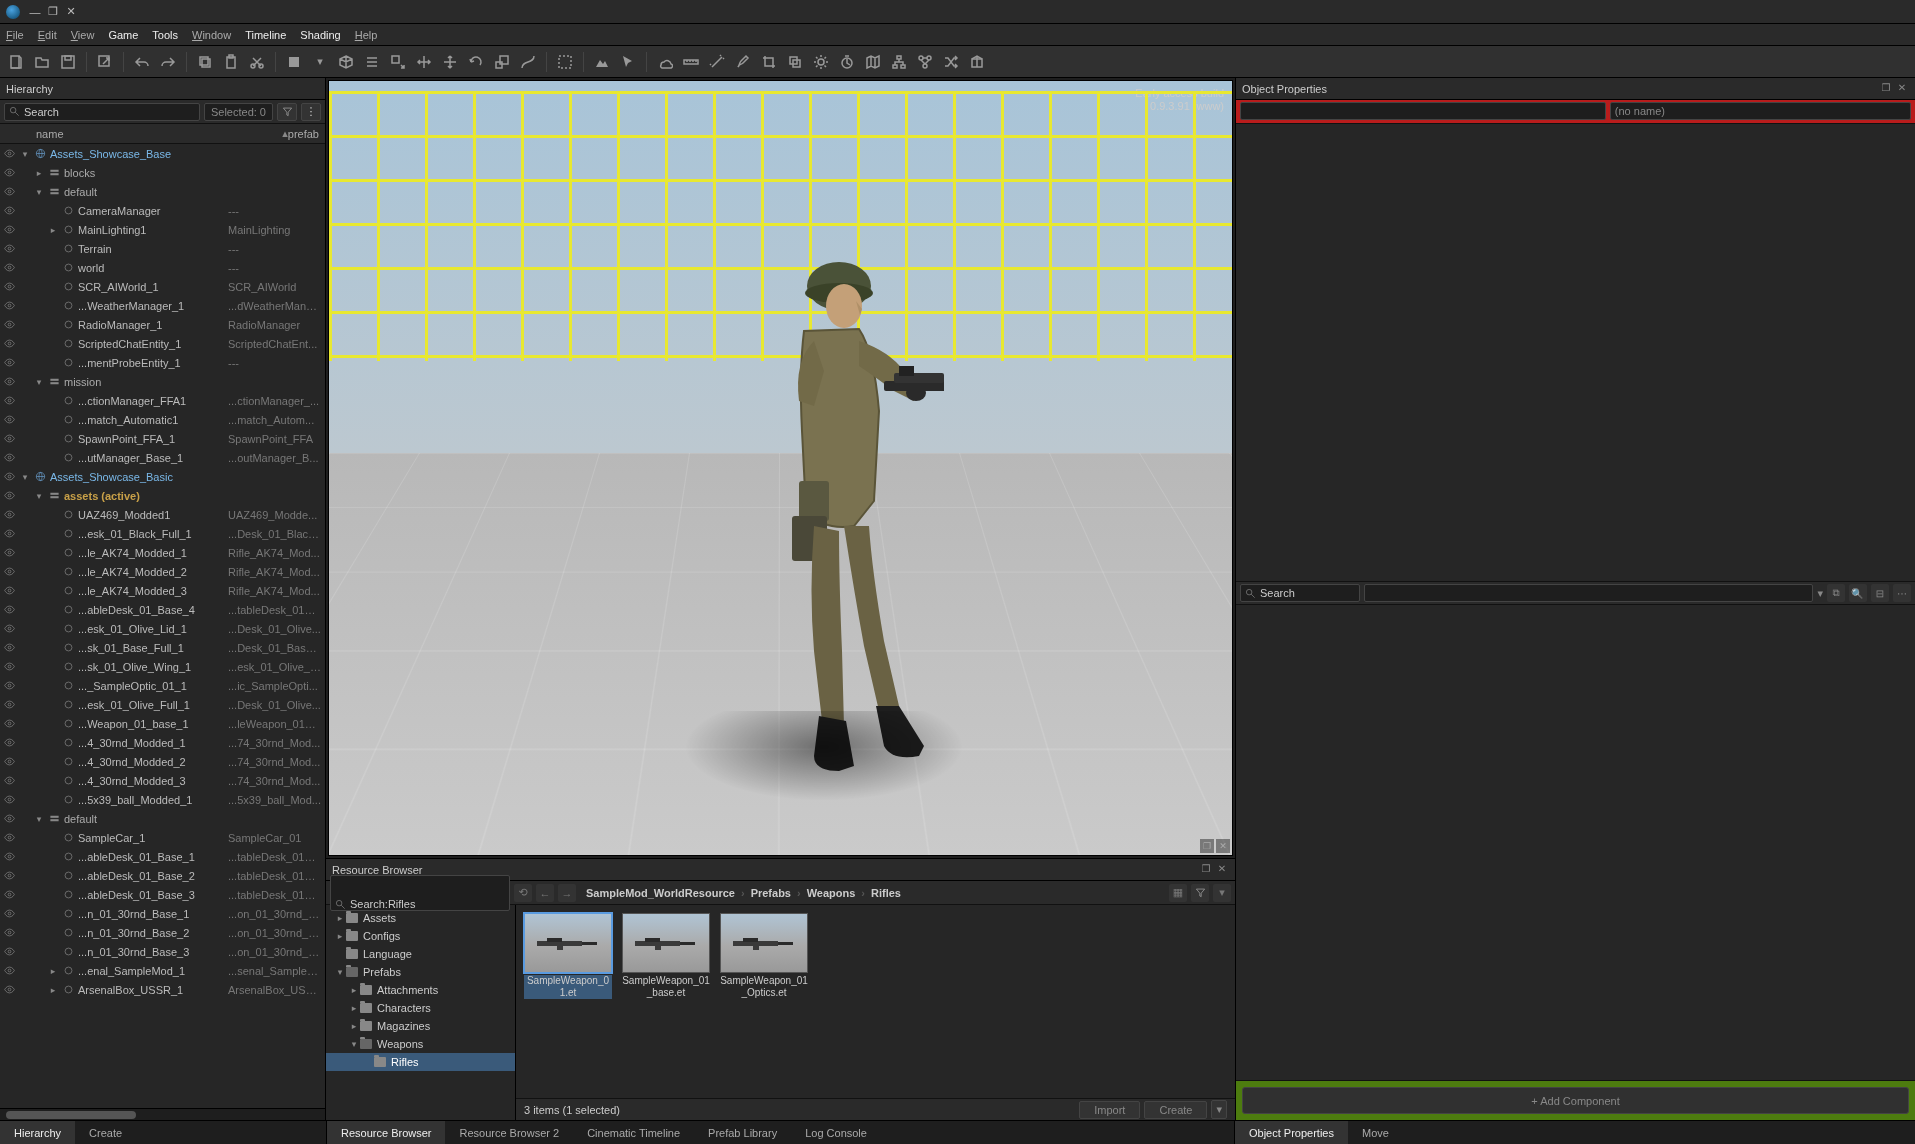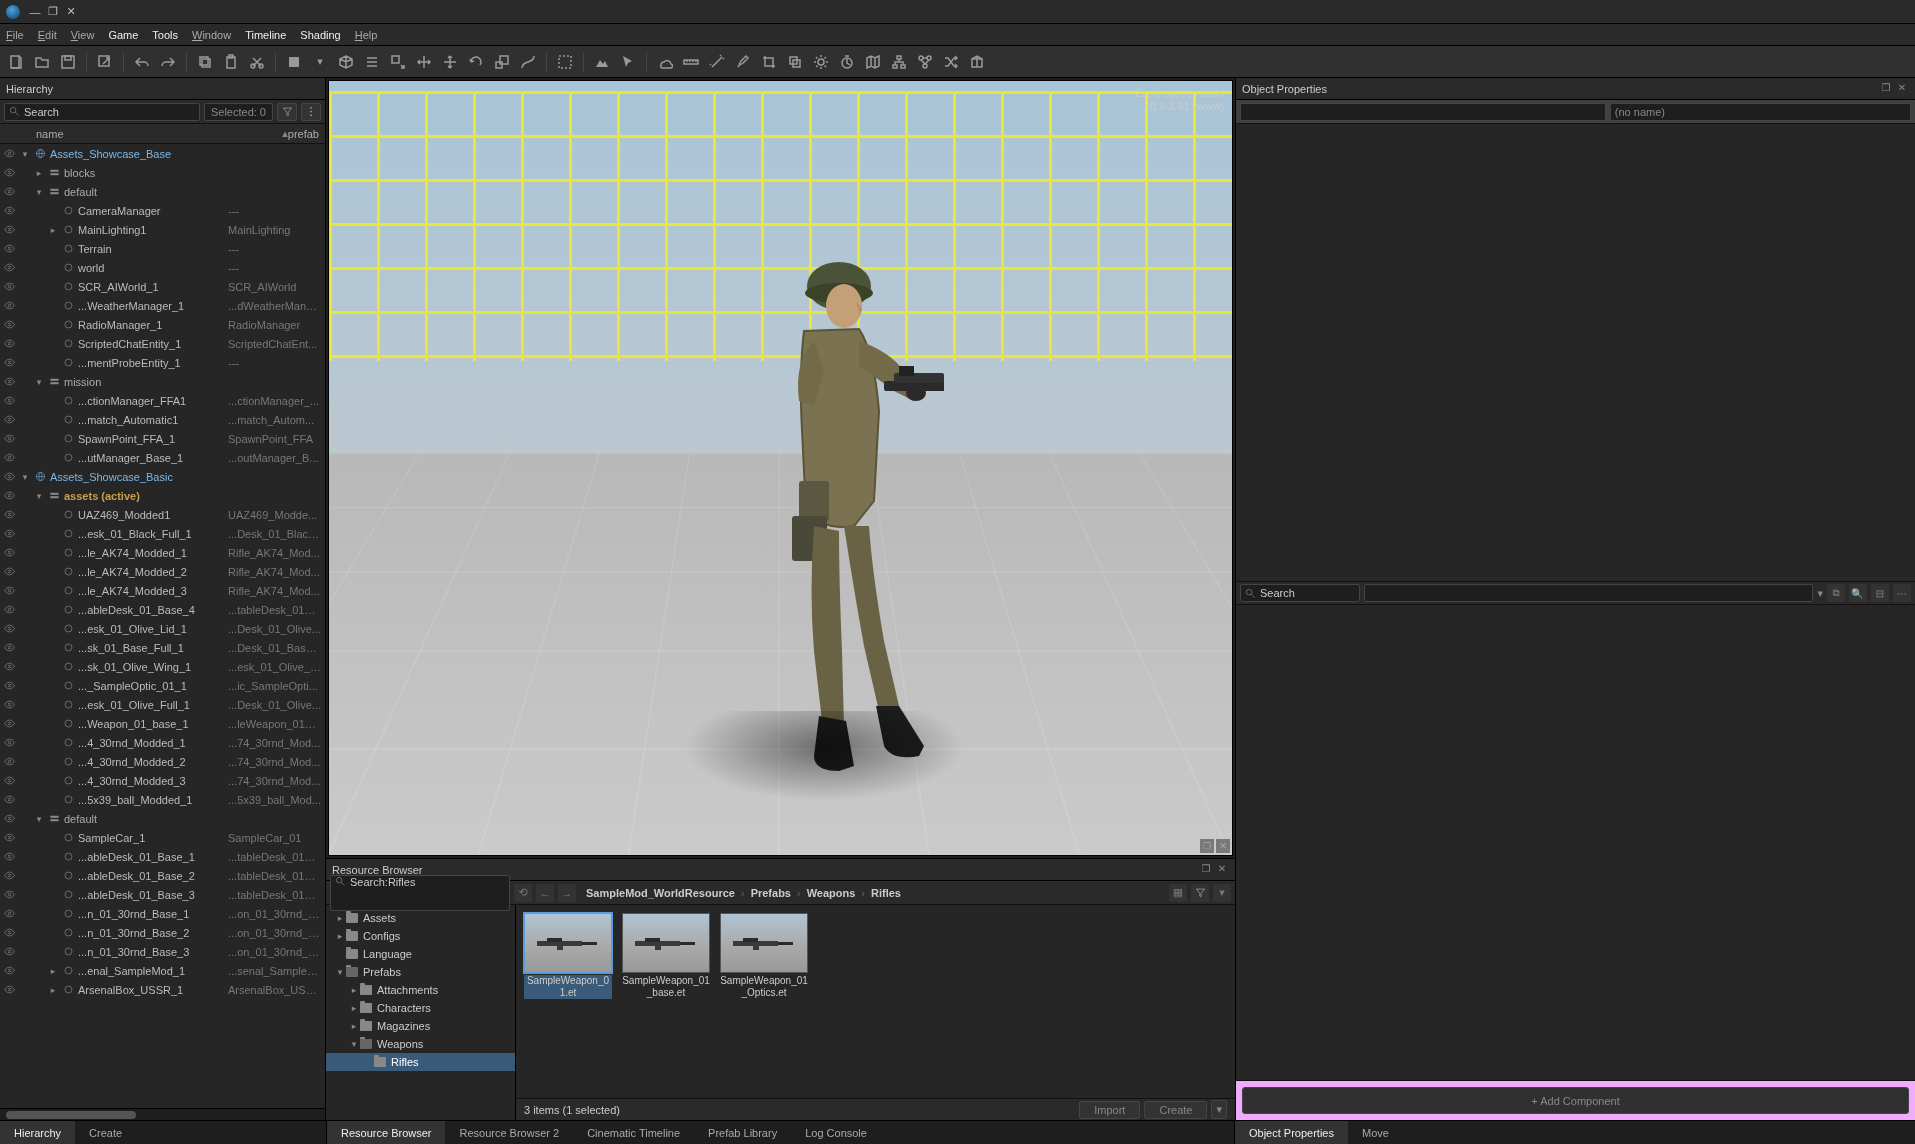--- a/index.html
+++ b/index.html
@@ -60,21 +60,21 @@
 .floor-grid { position:absolute; left:0; top:48%; width:100%; height:52%; background:
   repeating-linear-gradient(to right, rgba(255,255,255,0.15) 0 1px, transparent 1px 90px),
   repeating-linear-gradient(to bottom, rgba(255,255,255,0.15) 0 1px, transparent 1px 70px);
   transform:perspective(600px) rotateX(45deg); transform-origin:top center;}
 
 .soldier { position:absolute; left:46%; top:22%; width:200px; height:530px; }
 .shadow { position:absolute; bottom:-20px; left:-60px; width:280px; height:90px; background:radial-gradient(ellipse at 50% 40%, rgba(0,0,0,0.45) 0%, rgba(0,0,0,0) 70%);}
 
 .rb { height:262px; background:#262626; display:flex; flex-direction:column; border-top:1px solid #000;}
 .rb-tools { height:24px; background:#2a2a2a; display:flex; align-items:center; padding:2px 4px; gap:4px; border-bottom:1px solid #111;}
-.rb-tools .srch { width:180px; background:#1e1e1e; border:1px solid #444; height:36px; display:flex; align-items:flex-start; padding:0 4px; color:#aaa; border-radius:2px;}
+.rb-tools .srch { width:180px; background:#1e1e1e; border:1px solid #444; height:36px; display:flex; align-items:flex-end; padding:0 4px; color:#aaa; border-radius:2px;}
 .rb-tools .srch svg { width:11px; height:11px; stroke:#888; fill:none; margin-right:4px;}
 .rb-tools .rbtn { width:18px; height:18px; background:#333; display:flex; align-items:center; justify-content:center; border-radius:2px; color:#777; cursor:pointer;}
 .rb-tools .crumb { display:flex; align-items:center; gap:6px; color:#666; margin-left:6px;}
 .rb-tools .crumb span { cursor:pointer;font-weight:bold;}
 .rb-tools .crumb .sep { color:#555;}
 .rb-tools .spacer { flex:1;}
 .rb-body { flex:1; display:flex; overflow:hidden;}
 .rb-tree { width:190px; border-right:1px solid #000; overflow:auto; padding:4px 0;}
 .rb-trow { height:18px; display:flex; align-items:center; padding:0 4px; color:#bbb; cursor:pointer;}
 .rb-trow .tw { width:12px; font-size:9px; text-align:center; color:#888;}
@@ -89,33 +89,33 @@
 .rb-item .thumb { width:88px; height:60px; background:linear-gradient(to bottom,#b0c4d4 0%,#aaa 55%,#999 100%); border:1px solid #555; position:relative;}
 .rb-item.sel .thumb { border:1px solid #5a9be0; box-shadow:0 0 0 1px #5a9be0;}
 .rb-item .thumb .gun { position:absolute; left:12px; top:24px; width:60px; height:12px;}
 .rb-item .lbl { text-align:center; color:#ccc; margin-top:2px; font-size:10px; line-height:1.2; word-break:break-all;}
 .rb-item.sel .lbl { background:#3a5a7a; }
 .rb-status { height:22px; background:#2a2a2a; display:flex; align-items:center; padding:0 8px; border-top:1px solid #111;}
 .rb-status .spacer { flex:1;}
 .rb-status .btn { padding:2px 14px; background:#333; border:1px solid #444; color:#888; margin-left:4px; border-radius:2px; cursor:pointer;}
 
 .props { width:680px; background:#262626; display:flex; flex-direction:column; border-left:1px solid #000;}
-.props-row { height:24px; display:flex; align-items:center; padding:2px 4px; gap:4px; background:#404040; border-bottom:1px solid #111;}
+.props-row { height:24px; display:flex; align-items:flex-start; padding:2px 4px; gap:4px; background:#b91c1c; border-bottom:1px solid #111;}
 .props-row .fld { flex:1; background:#1e1e1e; border:1px solid #444; height:18px; padding:0 4px; color:#888; display:flex; align-items:center; border-radius:2px;}
 .props-filter { height:24px; display:flex; align-items:center; padding:2px 4px; background:#2a2a2a; border-bottom:1px solid #111;}
 .props-filter .srch { flex:1; background:#1e1e1e; border:1px solid #444; height:18px; display:flex; align-items:center; padding:0 4px; color:#888; border-radius:2px;}
 .props-filter .srch svg{ width:11px; height:11px; stroke:#888; fill:none; margin-right:4px;}
 .props-body { flex:1; }
 .props-mid { height:24px; display:flex; align-items:center; padding:2px 4px; gap:4px; background:#2a2a2a; border-top:1px solid #111; border-bottom:1px solid #111;}
 .props-mid .srch { width:120px; background:#1e1e1e; border:1px solid #444; height:18px; display:flex; align-items:center; padding:0 4px; color:#888; border-radius:2px;}
 .props-mid .srch svg{ width:11px; height:11px; stroke:#888; fill:none; margin-right:4px;}
 .props-mid .dd { flex:1; background:#1e1e1e; border:1px solid #444; height:18px; border-radius:2px;}
 .props-mid .ib { width:18px; height:18px; background:#333; display:flex; align-items:center; justify-content:center; color:#888; border-radius:2px; cursor:pointer; font-size:10px;}
 .props-body2 { flex:1;}
-.props-footer { height:40px; display:flex; gap:8px; padding:6px; background:#f0abfc; border-top:1px solid #111;margin-top:18px;}
+.props-footer { height:40px; display:flex; gap:8px; padding:6px; background:#4d7c0f; border-top:1px solid #111;margin-top:18px;}
 .props-footer .bigbtn { flex:1; background:#303030; border:1px solid #444; display:flex; align-items:center; justify-content:center; color:#888; border-radius:3px; cursor:pointer;}
 
 .bottom-tabs { height:24px; background:#1e1e1e; display:flex; align-items:stretch; border-top:1px solid #000;}
 .bottom-tabs .grp { display:flex; }
 .bottom-tabs .tab { padding:0 14px; display:flex; align-items:center; color:#aaa; cursor:pointer; background:#1e1e1e;}
 .bottom-tabs .tab.active { background:#333; color:#eee;}
 .bottom-tabs .gap { width:1px; background:#000;}
 </style>
 </head>
 <body>

